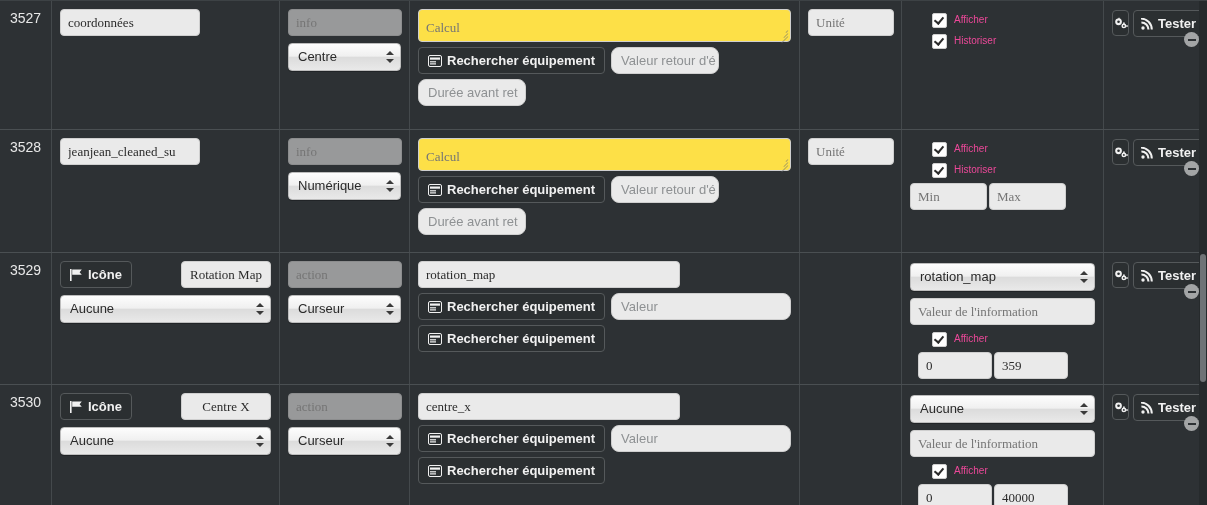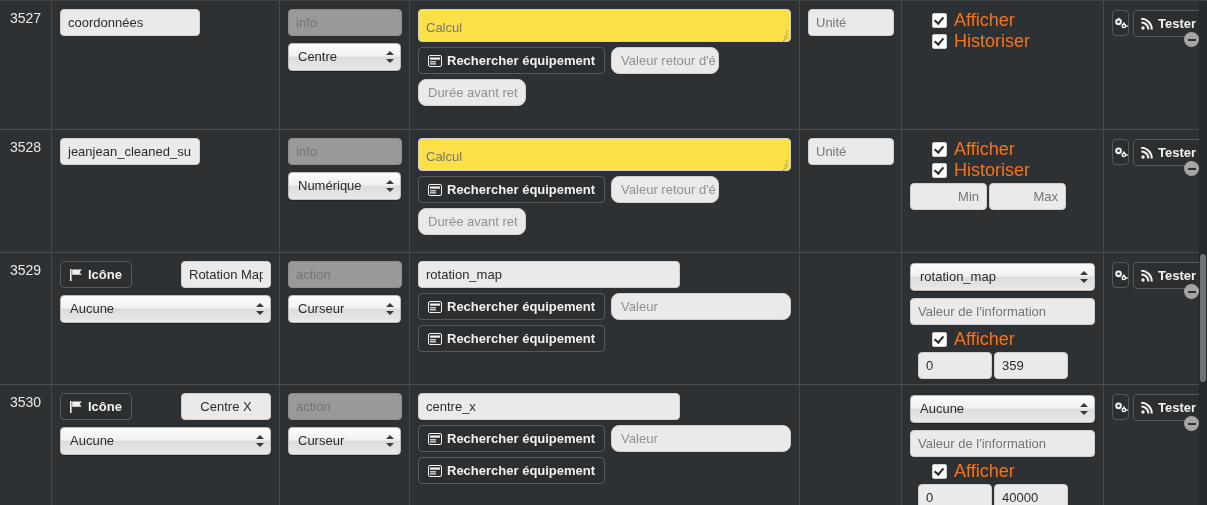--- a/index.html
+++ b/index.html
@@ -50,21 +50,21 @@
   .inp{
     box-sizing:border-box;
     display:inline-block;
     height:27px;
     padding:8px 7px;
     background:#eaeaea;
     border:1px solid #cfcfcf;
     border-radius:4px;
     color:#2b2b2b;
     font-size:13px;
-    font-family:Liberation Sans, sans-serif;
+    font-family:Liberation Serif, serif;
     line-height:19px;
     white-space:nowrap;
     overflow:hidden;
     text-overflow:clip;
     outline:none;
   }
   .inp.disabled{background:#98999a;border-color:#8c8d8e;color:#7f1d1d;}
 
   textarea.inp{
     height:33px;resize:none;width:100%;display:block;
@@ -130,24 +130,24 @@
   
   .chk{display:flex;align-items:center;gap:7px;height:20px;margin:1px 0 1px 22px;}
   .box{
     width:13px;height:13px;border-radius:2px;background:#fff;border:1px solid #cfcfcf;
     position:relative;flex:0 0 13px;
   }
   .box:after{
     content:"";position:absolute;left:3px;top:1px;width:4px;height:7px;
     border:solid #2b2b2b;border-width:0 2px 2px 0;transform:rotate(40deg);
   }
-  .chk span{font-size:18px;color:#f97316;line-height:18px;}
+  .chk span{font-size:10px;color:#ec4899;line-height:18px;}
 
   .minmax{display:flex;gap:0;margin-top:3px;}
-  .minmax .inp{width:77px;border-radius:4px;text-align:right;}
+  .minmax .inp{width:77px;border-radius:4px;}
   .minmax .inp + .inp{margin-left:2px;}
 
   .numrow{display:flex;margin-top:3px;margin-left:8px;}
   .numrow .inp{width:74px;border-radius:4px;text-align:left;}
   .numrow .inp + .inp{margin-left:2px;width:74px;}
 
   .actbar{display:flex;align-items:flex-start;gap:4px;padding-top:1px;}
   .minus{
     position:absolute;right:8px;top:31px;width:15px;height:15px;border-radius:50%;
     background:#a3a5a6;display:flex;align-items:center;justify-content:center;cursor:pointer;

